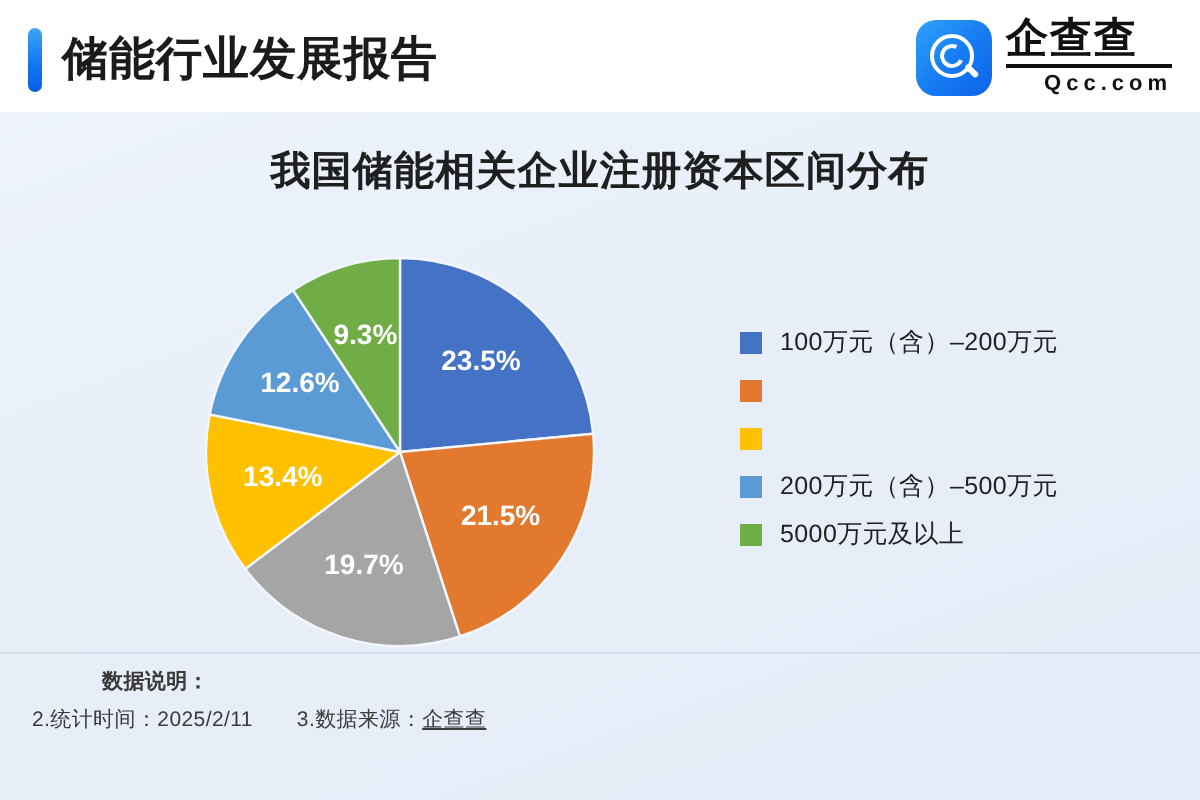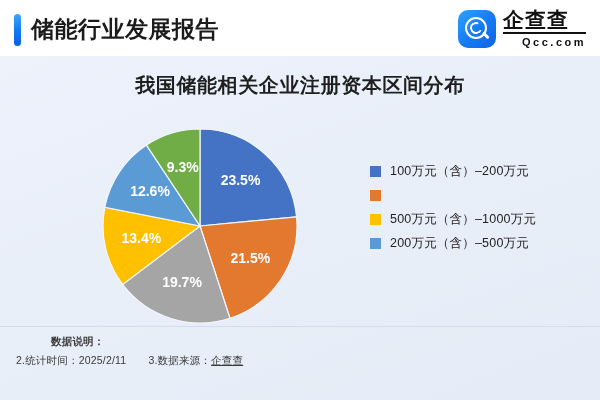--- a/index.html
+++ b/index.html
@@ -233,25 +233,28 @@
   <div id="legend">
       <div class="legend-row">
         <span class="legend-swatch" style="background: rgb(68, 114, 196);"></span>
         <span class="legend-label">100万元（含）–200万元</span>
       </div>
       <div class="legend-row">
         <span class="legend-swatch" style="background: rgb(227, 121, 47);"></span>
       </div>
       <div class="legend-row">
         <span class="legend-swatch" style="background: rgb(255, 192, 0);"></span>
-        <span class="legend-label">500万元（含）–1000万元</span>
       </div>
       <div class="legend-row">
         <span class="legend-swatch" style="background: rgb(91, 155, 213);"></span>
         <span class="legend-label">200万元（含）–500万元</span>
+      </div>
+      <div class="legend-row">
+        <span class="legend-swatch" style="background: rgb(112, 173, 71);"></span>
+        <span class="legend-label">5000万元及以上</span>
       </div>
     </div>
 
   <div id="divider"></div>
 
   <div id="footer">
     <div class="foot-line head">数据说明：</div>
     <div class="foot-line">
       <span class="foot-seg">2.统计时间：</span><span class="foot-seg">2025/2/11</span><span class="foot-gap"></span><span class="foot-seg">3.数据来源：</span><span class="foot-seg foot-underline">企查查</span>
     </div>

